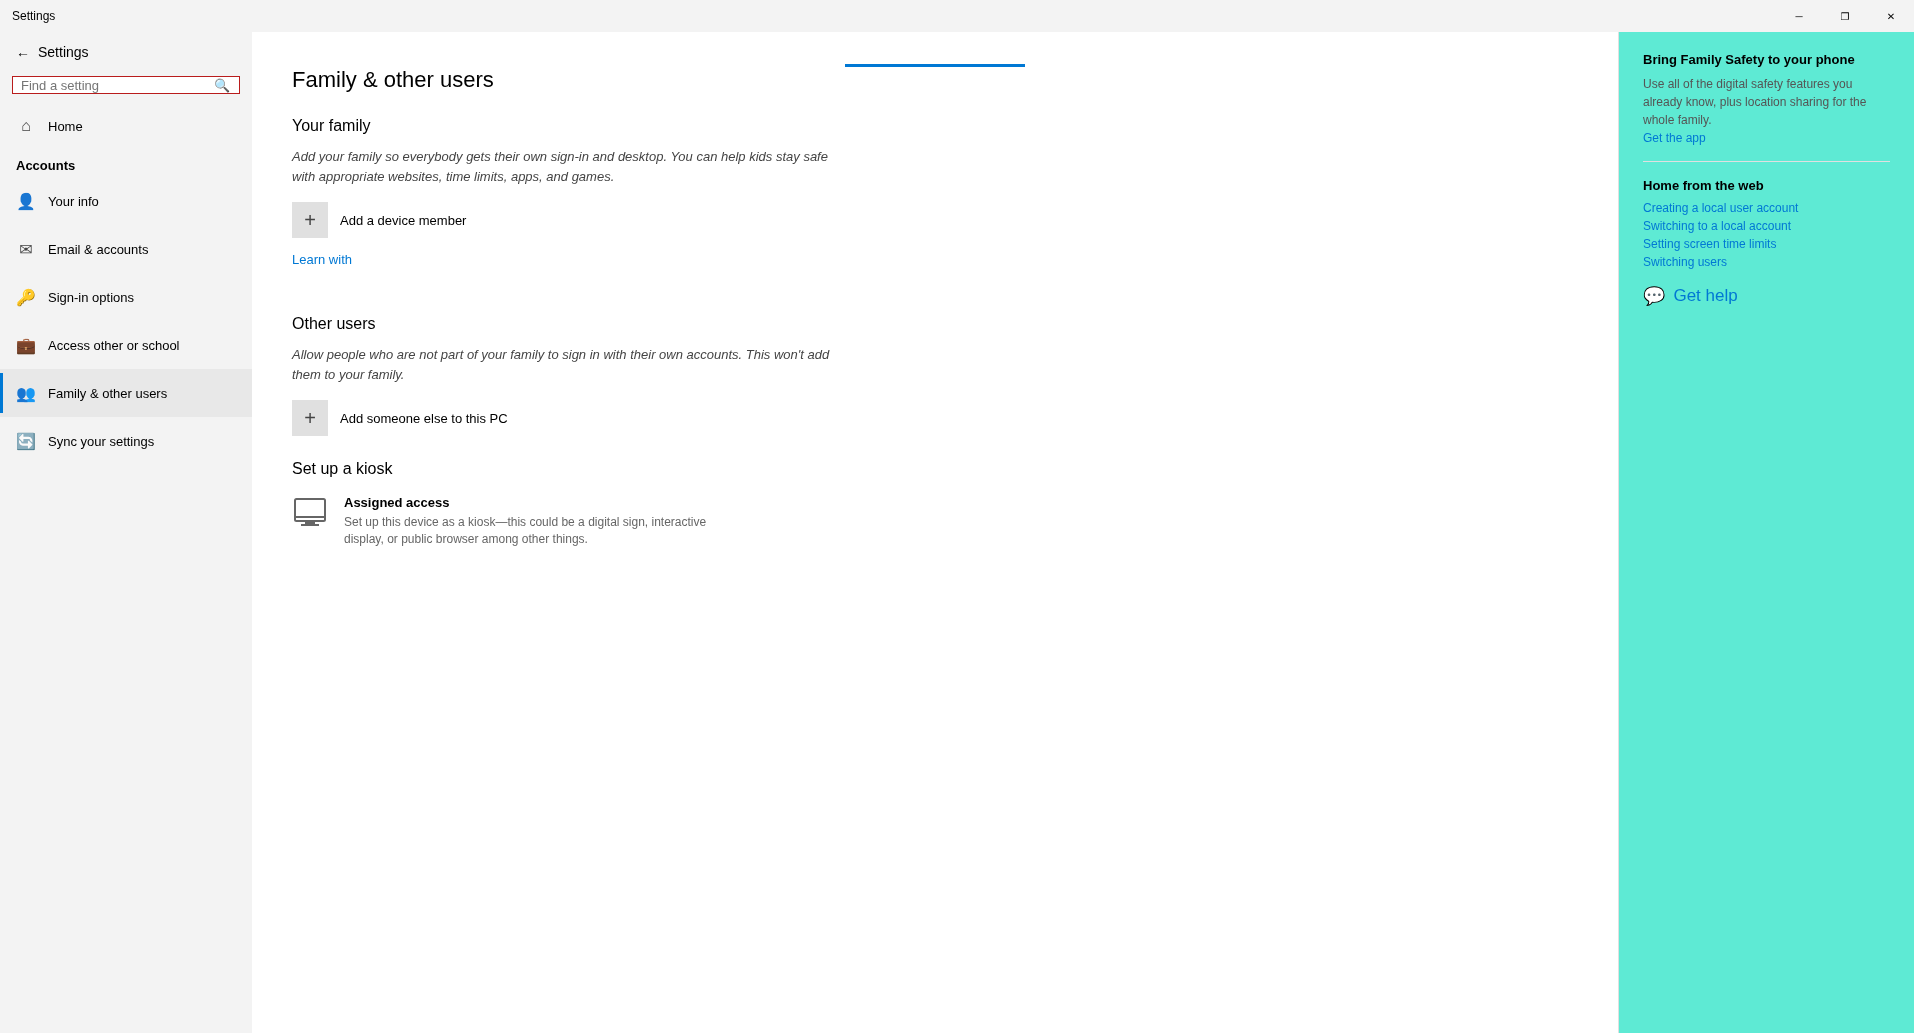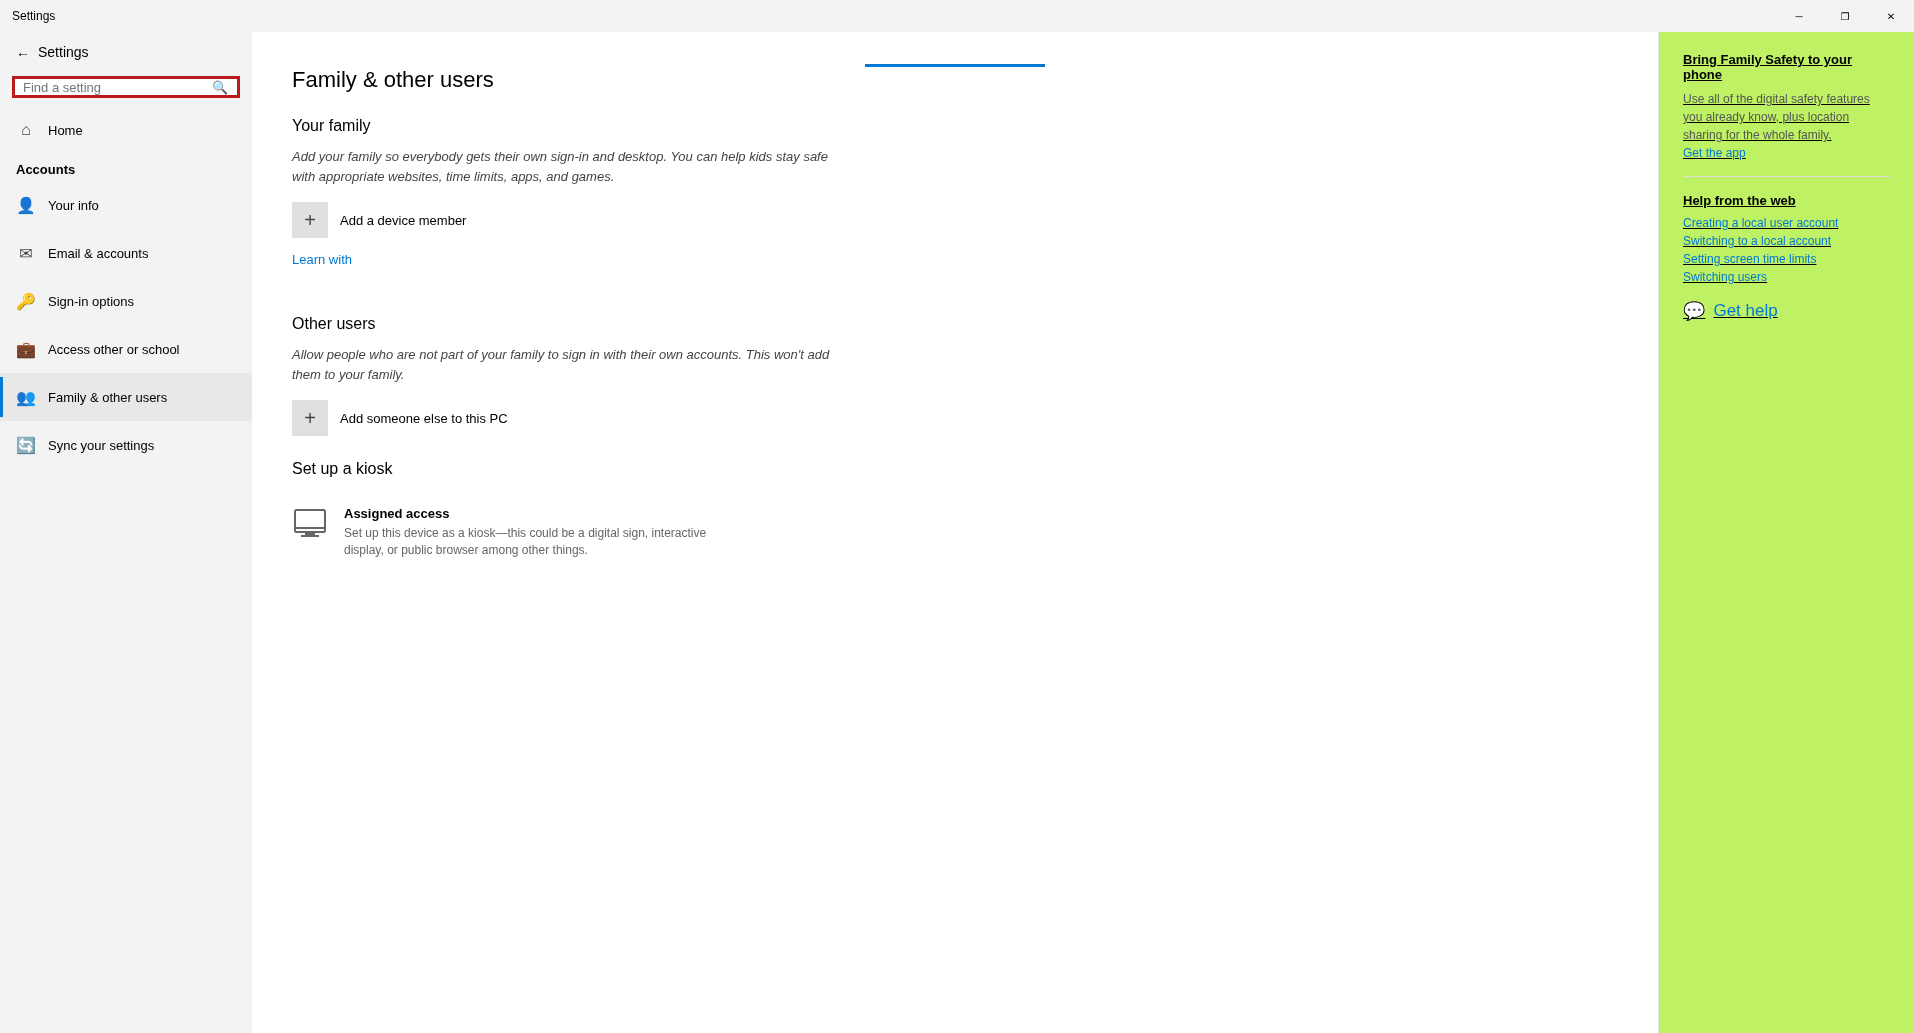--- a/index.html
+++ b/index.html
@@ -71,21 +71,21 @@
       font-size: 14px;
       color: #000;
       height: 40px;
     }
 
     .sidebar-search {
       margin: 4px 12px 8px 12px;
       display: flex;
       align-items: center;
       background: #fff;
-      border: 3px solid #b91c1c;
+      border: 1px solid #b91c1c;
       height: 18px;
       padding: 8px 8px;
     }
     .sidebar-search input {
       border: none;
       outline: none;
       font-size: 13px;
       flex: 1;
       background: transparent;
     }
@@ -210,21 +210,21 @@
 
     .section-divider {
       margin-bottom: 24px;
     }
 
     
     .kiosk-item {
       display: flex;
       align-items: flex-start;
       gap: 16px;
-      margin-top: 28px;
+      margin-top: 17px;
       cursor: pointer;
     }
     .kiosk-icon {
       width: 36px;
       height: 36px;
       flex-shrink: 0;
       color: #666;
       font-size: 28px;
     }
     .kiosk-text-title {
@@ -235,27 +235,26 @@
     }
     .kiosk-text-desc {
       font-size: 12px;
       color: #666;
       max-width: 400px;
       line-height: 1.4;
     }
 
     
     .right-panel {
-      width: 256px;
+      width: 296px;
       flex-shrink: 0;
       padding: 20px 24px;
-      background: #bef264;
+      background: #5eead4;
       border-left: 1px solid #e0e0e0;
       overflow-y: auto;
-      text-decoration: underline;
     }
 
     .panel-section-title {
       font-size: 13px;
       font-weight: 600;
       color: #000;
       margin-bottom: 8px;
     }
 
     .panel-desc {
@@ -433,21 +432,21 @@
 
     <div>
       <div class="panel-section-title">Bring Family Safety to your phone</div>
       <p class="panel-desc">Use all of the digital safety features you already know, plus location sharing for the whole family.</p>
       <a class="panel-link">Get the app</a>
     </div>
 
     <hr class="panel-divider">
 
     <div class="help-from-web">
-      <div class="panel-section-title">Help from the web</div>
+      <div class="panel-section-title">Home from the web</div>
       <a class="panel-link">Creating a local user account</a>
       <a class="panel-link">Switching to a local account</a>
       <a class="panel-link">Setting screen time limits</a>
       <a class="panel-link">Switching users</a>
     </div>
 
     <div class="get-help-row">
       <span class="get-help-icon">💬</span>
       <span class="get-help-label">Get help</span>
     </div>

